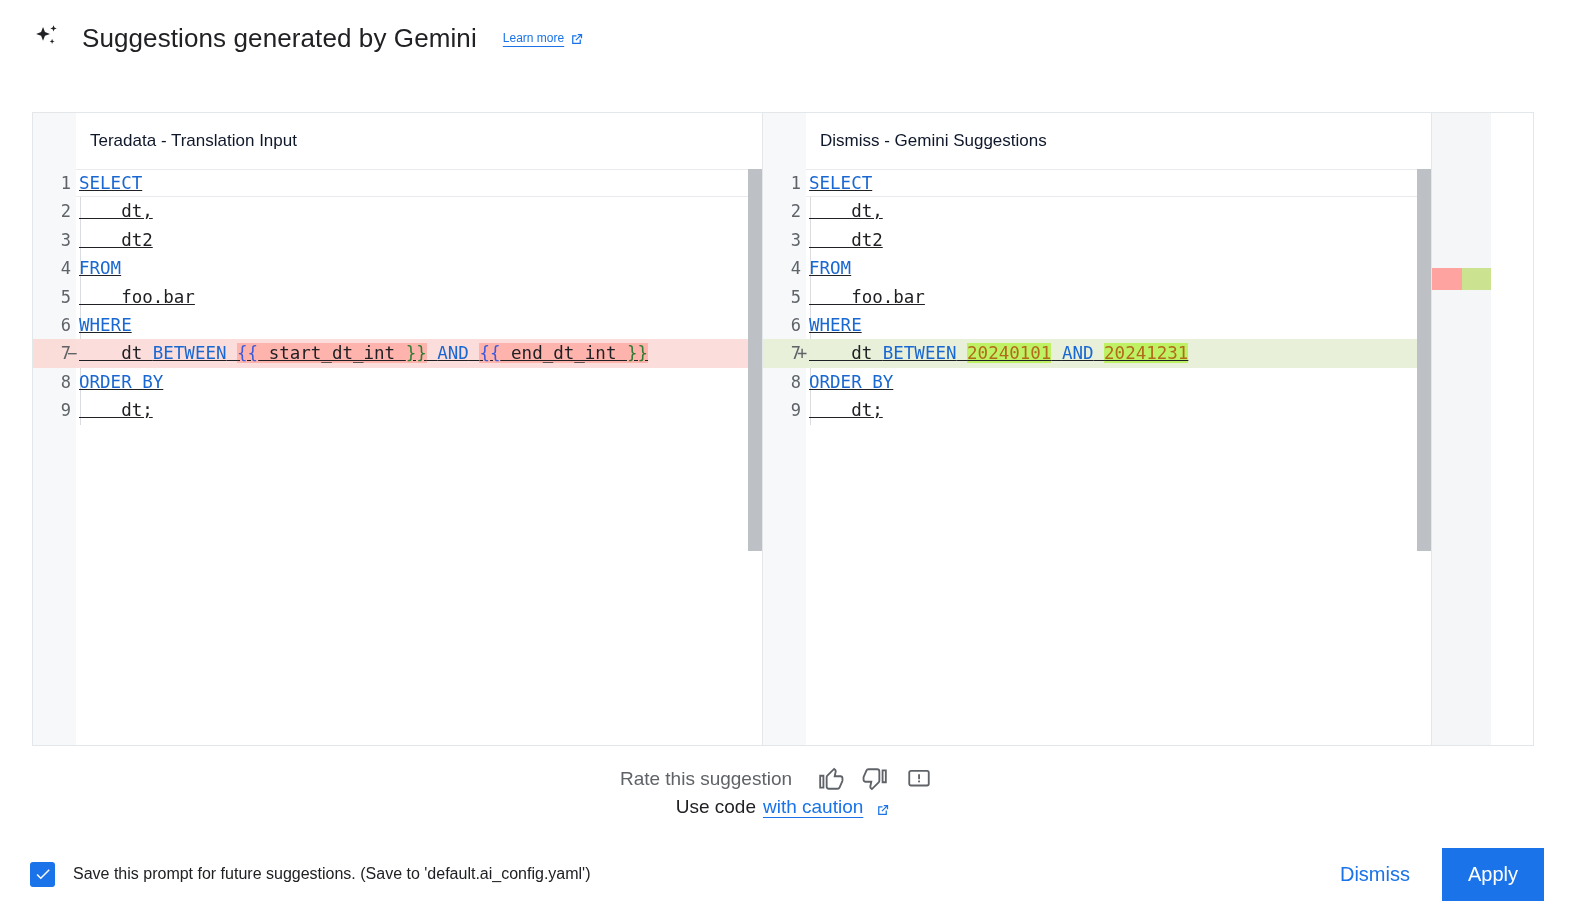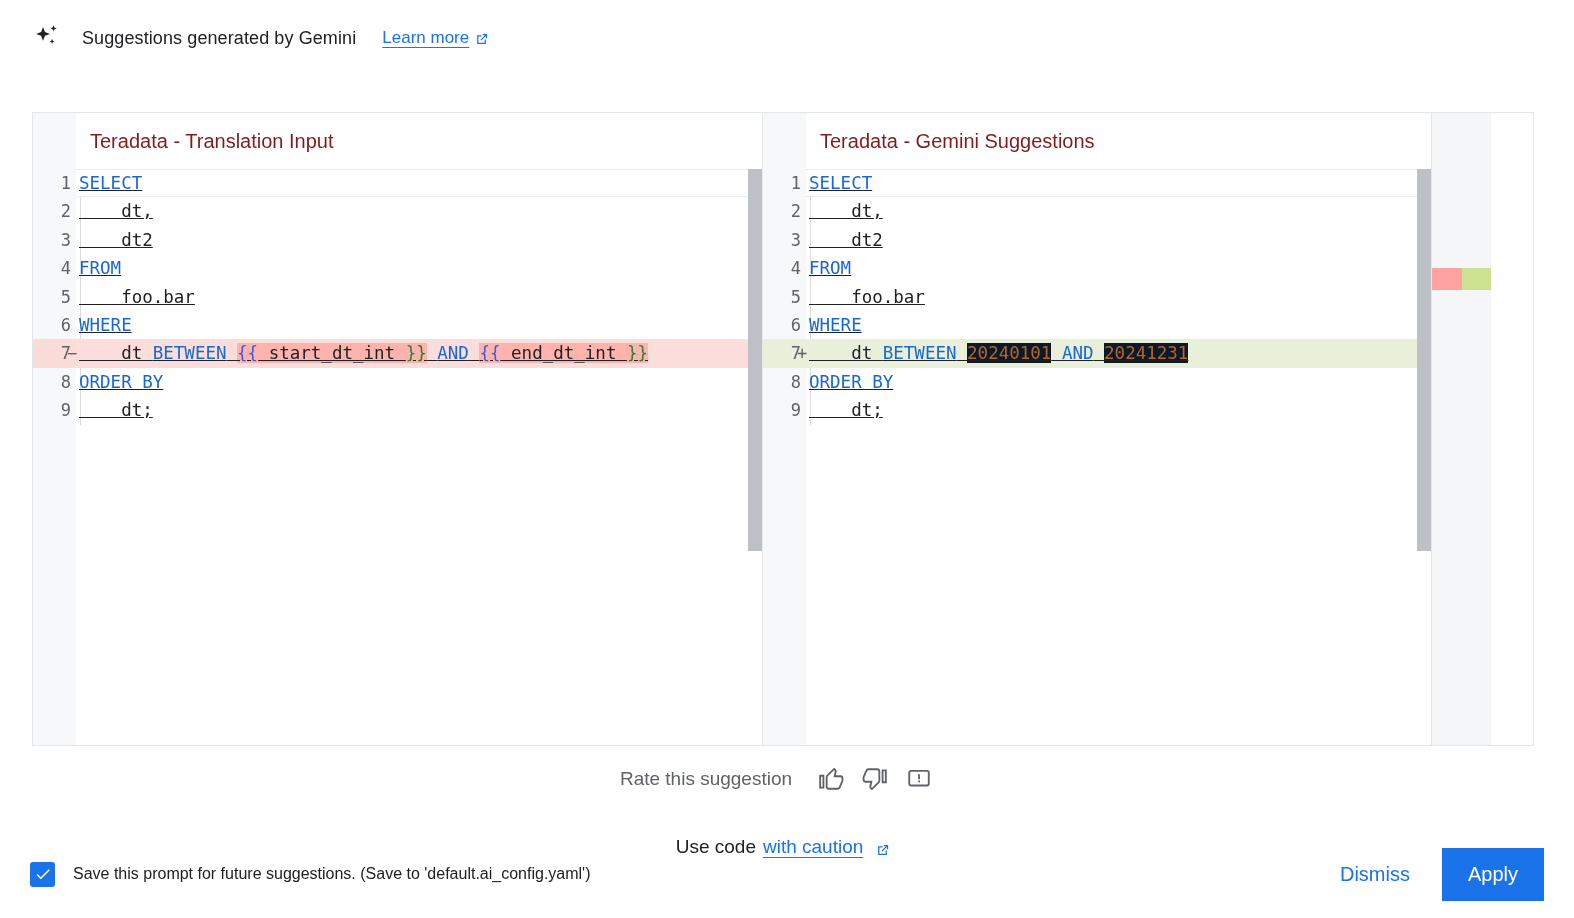--- a/index.html
+++ b/index.html
@@ -26,29 +26,29 @@
   }
   .sparkle-icon {
     width: 34px;
     height: 34px;
     flex: 0 0 34px;
     display: flex;
     align-items: center;
     justify-content: center;
   }
   .header-title {
-    font-size: 18px;
+    font-size: 26px;
     color: #202124;
     margin-left: 18px;
     letter-spacing: 0.1px;
     white-space: nowrap;
   }
   .learn-more {
     margin-left: 26px;
-    font-size: 17px;
+    font-size: 12px;
     color: #1a73e8;
     text-decoration: underline;
     text-underline-offset: 4px;
     display: inline-flex;
     align-items: center;
     gap: 5px;
     cursor: pointer;
     white-space: nowrap;
   }
   .ext-icon {
@@ -92,22 +92,22 @@
   .code-col {
     flex: 1 1 auto;
     position: relative;
     background: #ffffff;
     overflow: hidden;
   }
 
   .pane-title {
     height: 56px;
     line-height: 56px;
-    font-size: 20px;
-    color: #7f1d1d;
+    font-size: 17px;
+    color: #0f172a;
     padding-left: 14px;
     white-space: nowrap;
     background: #ffffff;
   }
   .gutter-title { height: 56px; background: #f6f8fa; }
 
   .lines { position: relative; }
   .gline {
     height: 28.4px;
     line-height: 28.4px;
@@ -148,21 +148,21 @@
     box-shadow: inset 0 1px 0 #e8eaed, inset 0 -1px 0 #e8eaed;
   }
   .cline.del { background: #fbdedc; }
   .cline.add { background: #e9f0da; }
 
   .kw   { color: #1967d2; }
   .num  { color: #b26a1b; }
   .brc-b{ color: #3b5bdb; }
   .brc-g{ color: #2e7d32; }
   .hl-del { background: #ffb3ad; }
-  .hl-add { background: #0f172a; }
+  .hl-add { background: #bef264; }
 
   
   .indent-guide {
     position: absolute;
     left: 4px;
     top: 0;
     bottom: 0;
     width: 1px;
     background: #dadce0;
   }
@@ -236,21 +236,20 @@
     cursor: pointer;
     border-radius: 4px;
   }
   .rate-right {
     font-size: 19px;
     color: #202124;
     display: flex;
     align-items: center;
     gap: 7px;
     white-space: nowrap;
-    margin-top: 40px;
   }
   .caution-link {
     color: #1a73e8;
     text-decoration: underline;
     text-underline-offset: 4px;
     cursor: pointer;
     display: inline-flex;
     align-items: center;
     gap: 12px;
   }
@@ -382,21 +381,21 @@
           <div class="gline">3</div>
           <div class="gline">4</div>
           <div class="gline">5</div>
           <div class="gline">6</div>
           <div class="gline gl-add">7<span class="sign">+</span></div>
           <div class="gline">8</div>
           <div class="gline">9</div>
         </div>
     </div>
     <div class="code-col">
-      <div class="pane-title">Teradata - Gemini Suggestions</div>
+      <div class="pane-title">Dismiss - Gemini Suggestions</div>
       <div class="lines" id="code-right" style="position:relative;">
         <div class="indent-guide"></div>
       <div class="cline active"><span class="kw">SELECT</span></div>
           <div class="cline "><span>    dt,</span></div>
           <div class="cline "><span>    dt2</span></div>
           <div class="cline "><span class="kw">FROM</span></div>
           <div class="cline "><span>    foo.bar</span></div>
           <div class="cline "><span class="kw">WHERE</span></div>
           <div class="cline add"><span>    dt </span><span class="kw">BETWEEN</span><span> </span><span class="num hl-add">20240101</span><span> </span><span class="kw">AND</span><span> </span><span class="num hl-add">20241231</span></div>
           <div class="cline "><span class="kw">ORDER BY</span></div>

